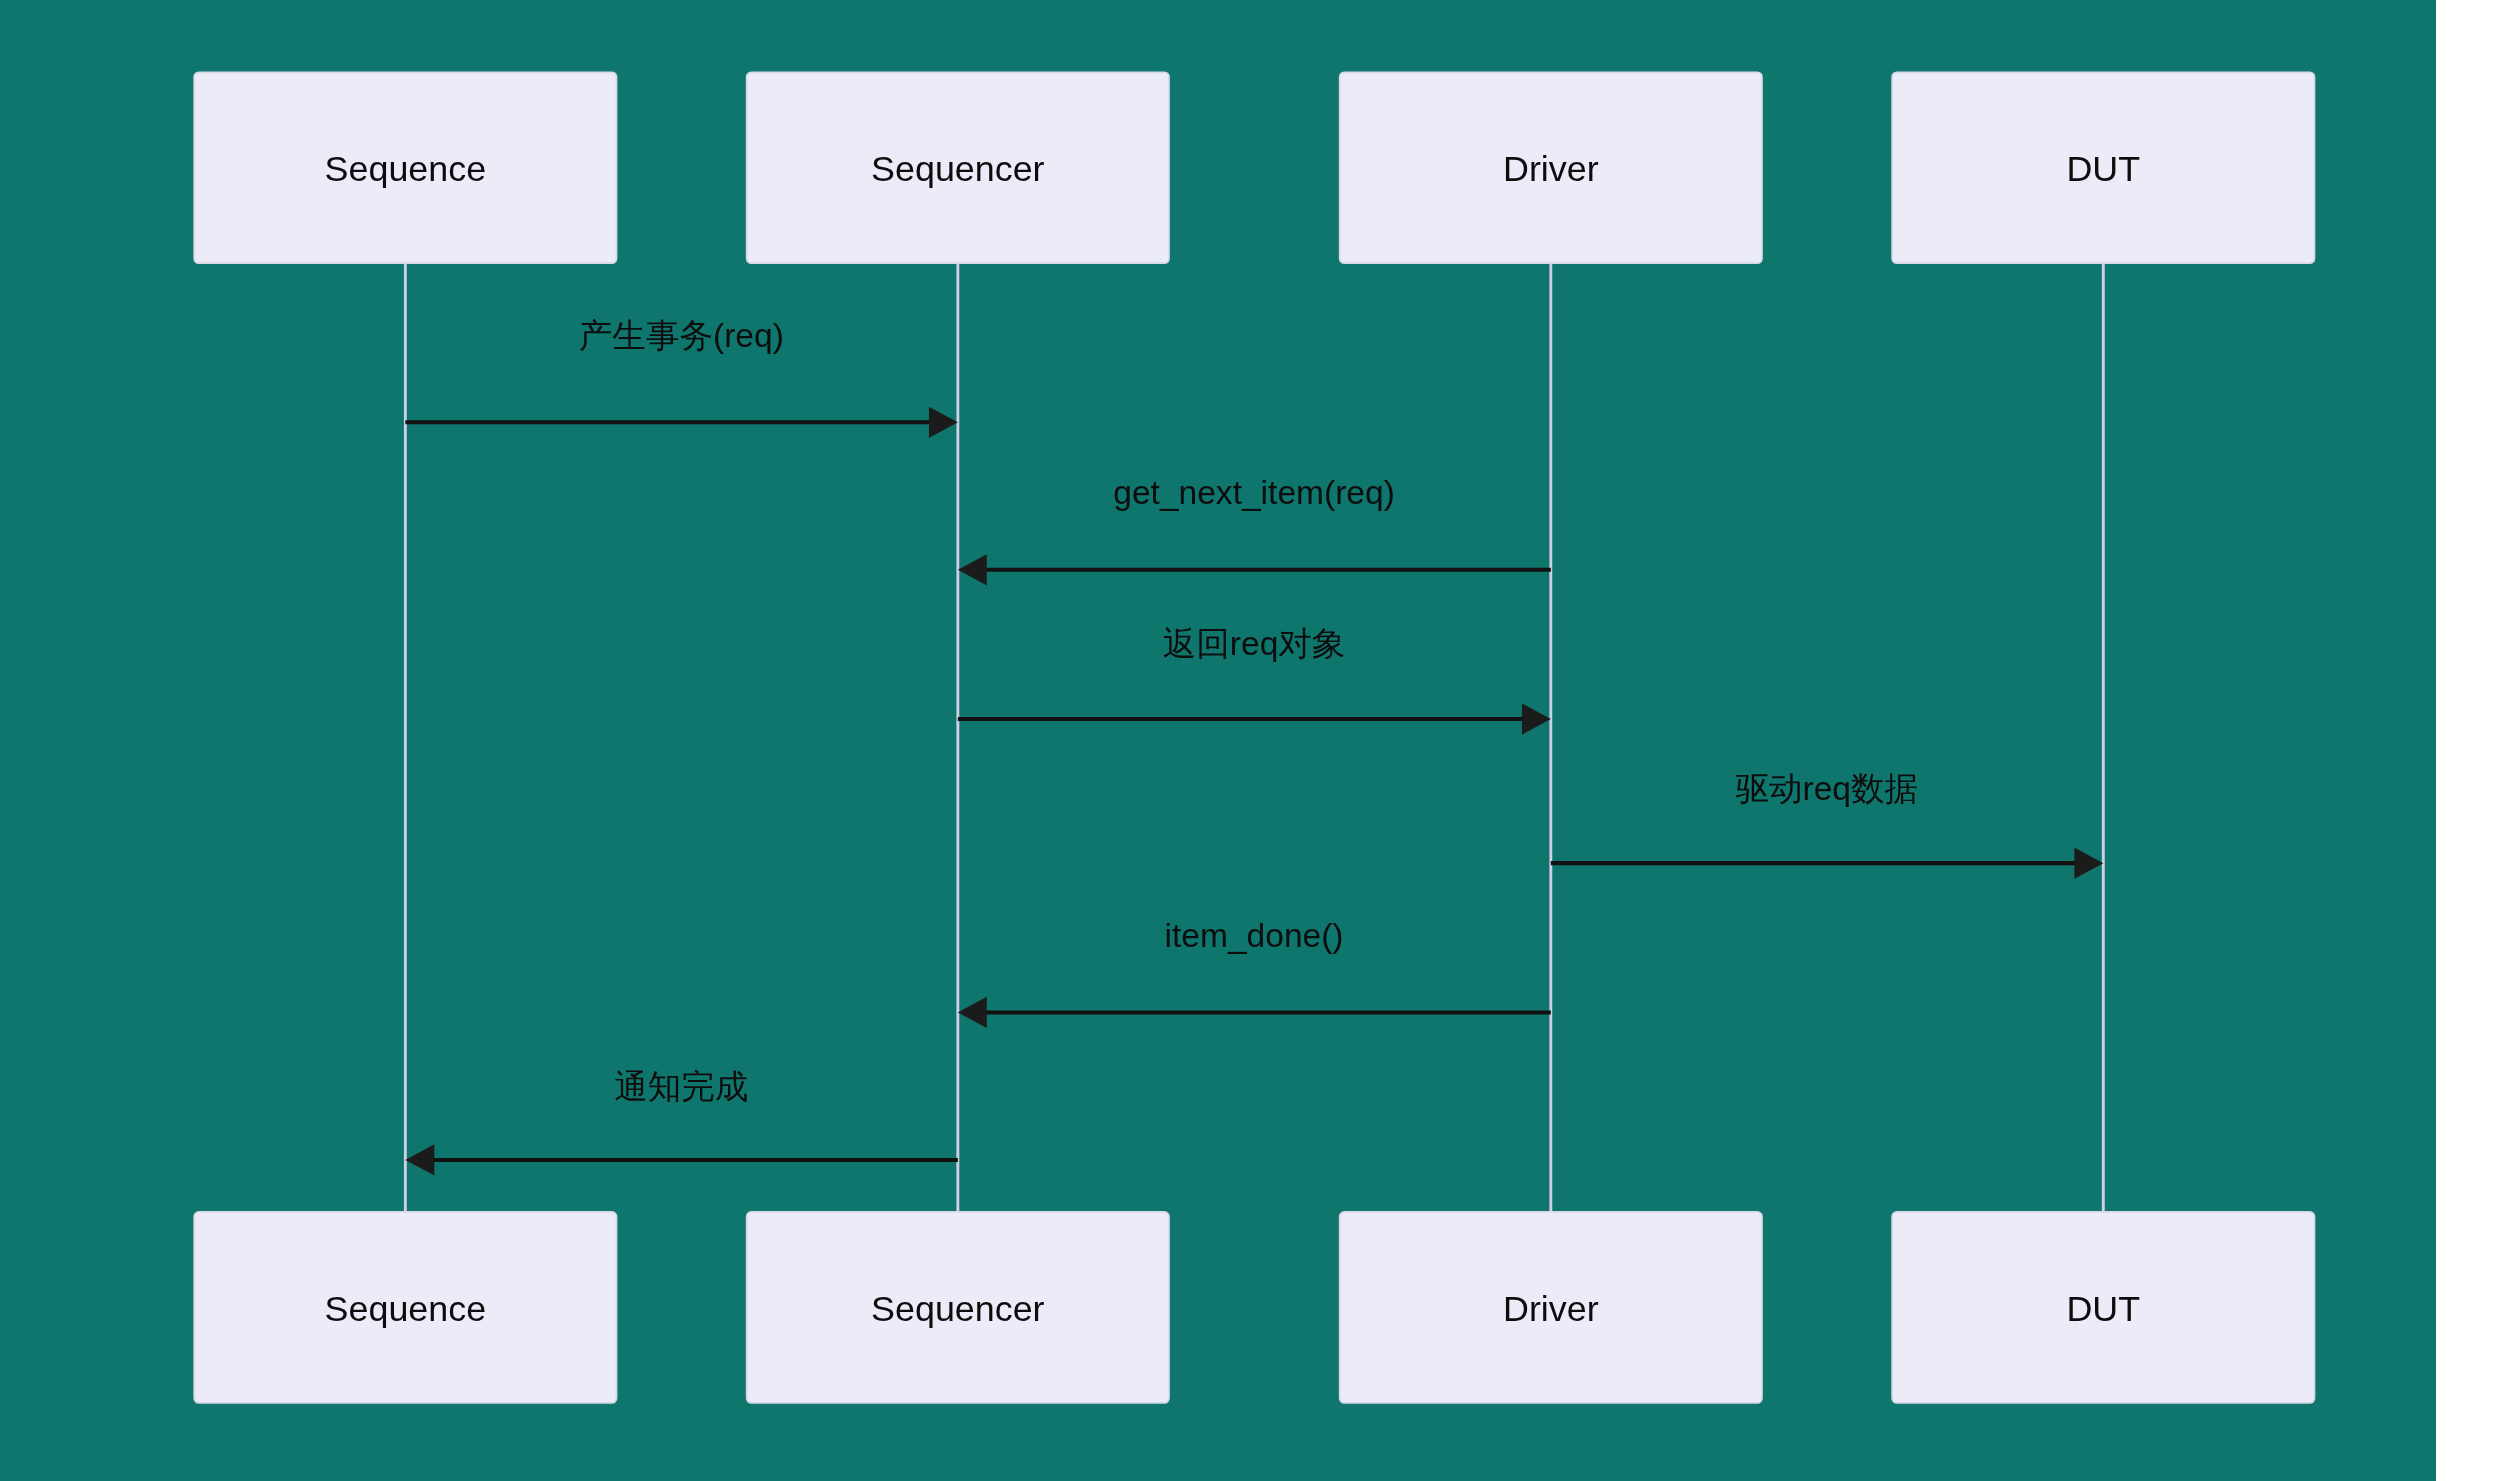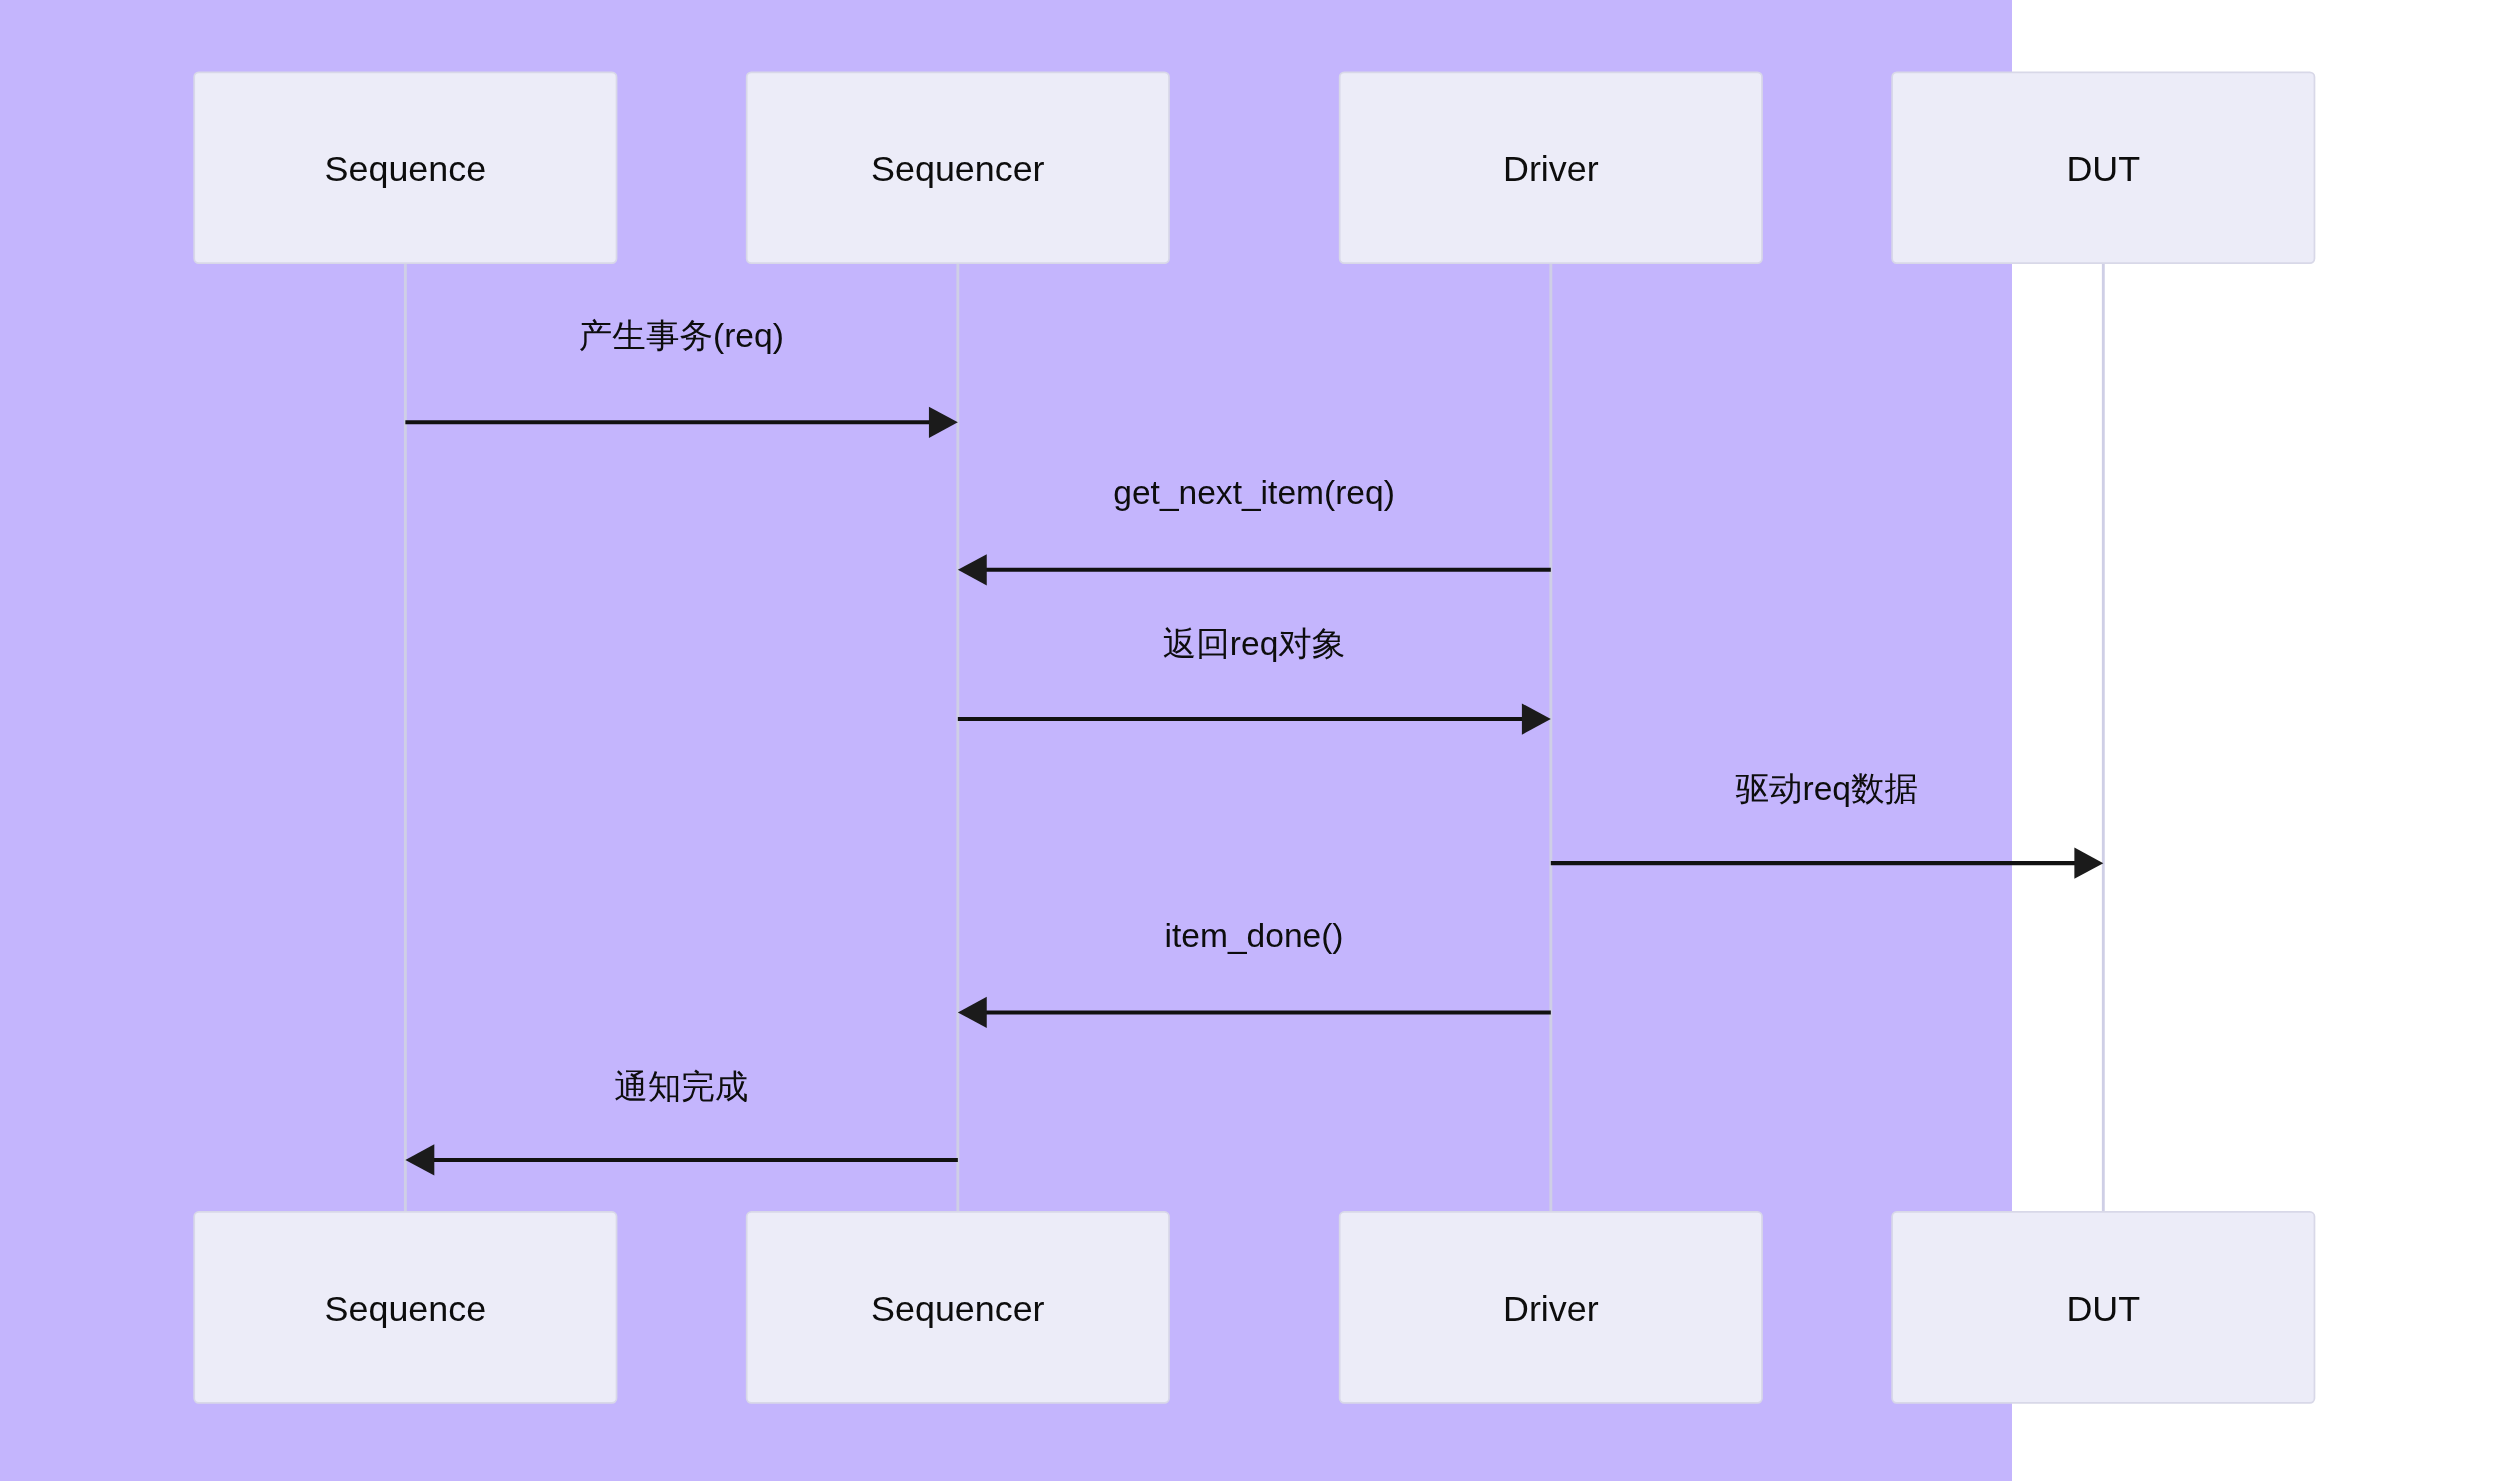--- a/index.html
+++ b/index.html
@@ -8,23 +8,23 @@
     background: #ffffff;
   }
   body {
     width: 2500px;
     height: 1481px;
     font-family: "Liberation Sans", "DejaVu Sans", sans-serif;
     overflow: hidden;
   }
   #diagram-root {
     position: relative;
-    width: 2012px;
+    width: 2436px;
     height: 1481px;
-    background: #c4b5fd;
+    background: #0f766e;
   }
   svg.seq-canvas {
     position: absolute;
     top: 0;
     left: 0;
     width: 2500px;
     height: 1481px;
   }
   .participant-box {
     fill: #ececf8;

